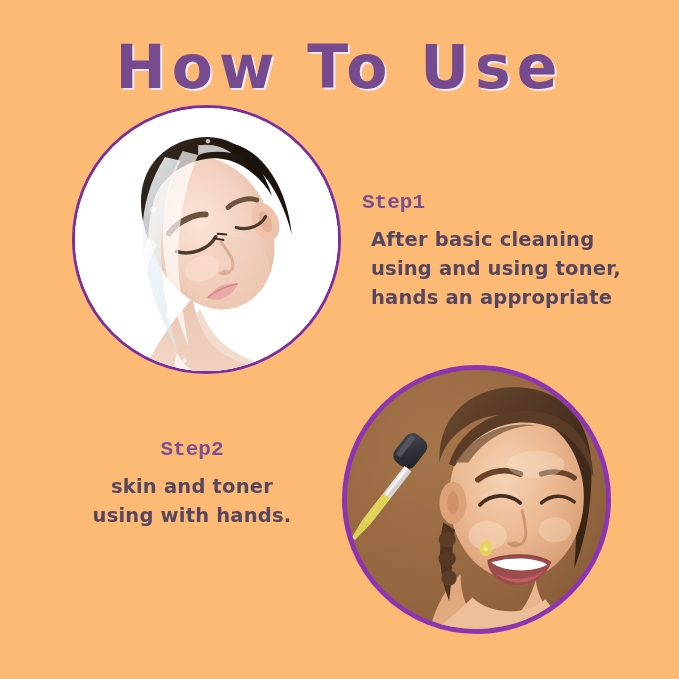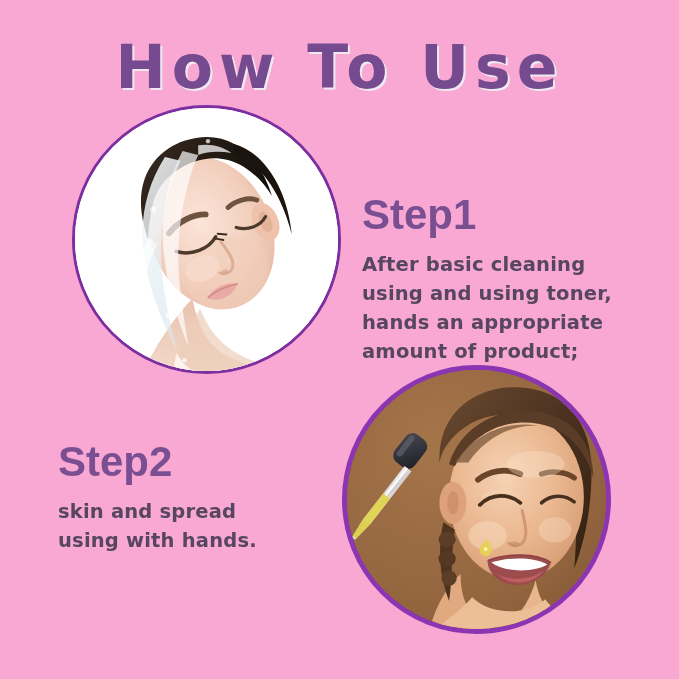--- a/index.html
+++ b/index.html
@@ -4,21 +4,21 @@
 <style>
   html, body {
     margin: 0;
     padding: 0;
     background: #ffffff;
   }
   #page {
     position: relative;
     width: 679px;
     height: 679px;
-    background: #f9a8d4;
+    background: #fdba74;
     overflow: hidden;
     font-family: "DejaVu Sans", "Liberation Sans", sans-serif;
   }
 
   
   .title {
     position: absolute;
     left: 0;
     top: 36px;
     width: 679px;
@@ -69,38 +69,38 @@
   #step-one-block {
     left: 362px;
     top: 190px;
     width: 270px;
     text-align: left;
   }
   #step-two-block {
     left: 58px;
     top: 437px;
     width: 268px;
-    text-align: left;
+    text-align: center;
   }
   .step-heading {
-    font-family: Liberation Sans, sans-serif;
-    font-size: 42px;
+    font-family: Liberation Mono, monospace;
+    font-size: 21px;
     font-weight: bold;
     color: #7a4f92;
     line-height: 1.2;
     margin: 0 0 11px 0;
     letter-spacing: 0px;
   }
   .step-body {
     font-family: "DejaVu Sans", "Liberation Sans", sans-serif;
     font-size: 19.5px;
     font-weight: bold;
     color: #57465f;
     line-height: 1.48;
-    margin: 0;
+    margin: 9px;
     letter-spacing: 0.2px;
   }
   .step-body span {
     display: block;
   }
 </style>
 </head>
 <body>
 
 <div id="page">
@@ -179,28 +179,27 @@
       </g>
     </svg>
   </div>
 
   <div class="step-block" id="step-one-block">
     <div class="step-heading">Step1</div>
     <div class="step-body">
       <span>After basic cleaning</span>
       <span>using and using toner,</span>
       <span>hands an appropriate</span>
-      <span>amount of product;</span>
     </div>
   </div>
 
   <div class="step-block" id="step-two-block">
     <div class="step-heading">Step2</div>
     <div class="step-body">
-      <span>skin and spread</span>
+      <span>skin and toner</span>
       <span>using with hands.</span>
     </div>
   </div>
 
   <div class="photo-circle" id="circle-two">
     <svg viewBox="0 0 269 269" preserveAspectRatio="xMidYMid slice">
       <defs>
         <radialGradient id="bgBrown" cx="35%" cy="30%" r="85%">
           <stop offset="0%" stop-color="#a5754a"></stop>
           <stop offset="70%" stop-color="#946640"></stop>

